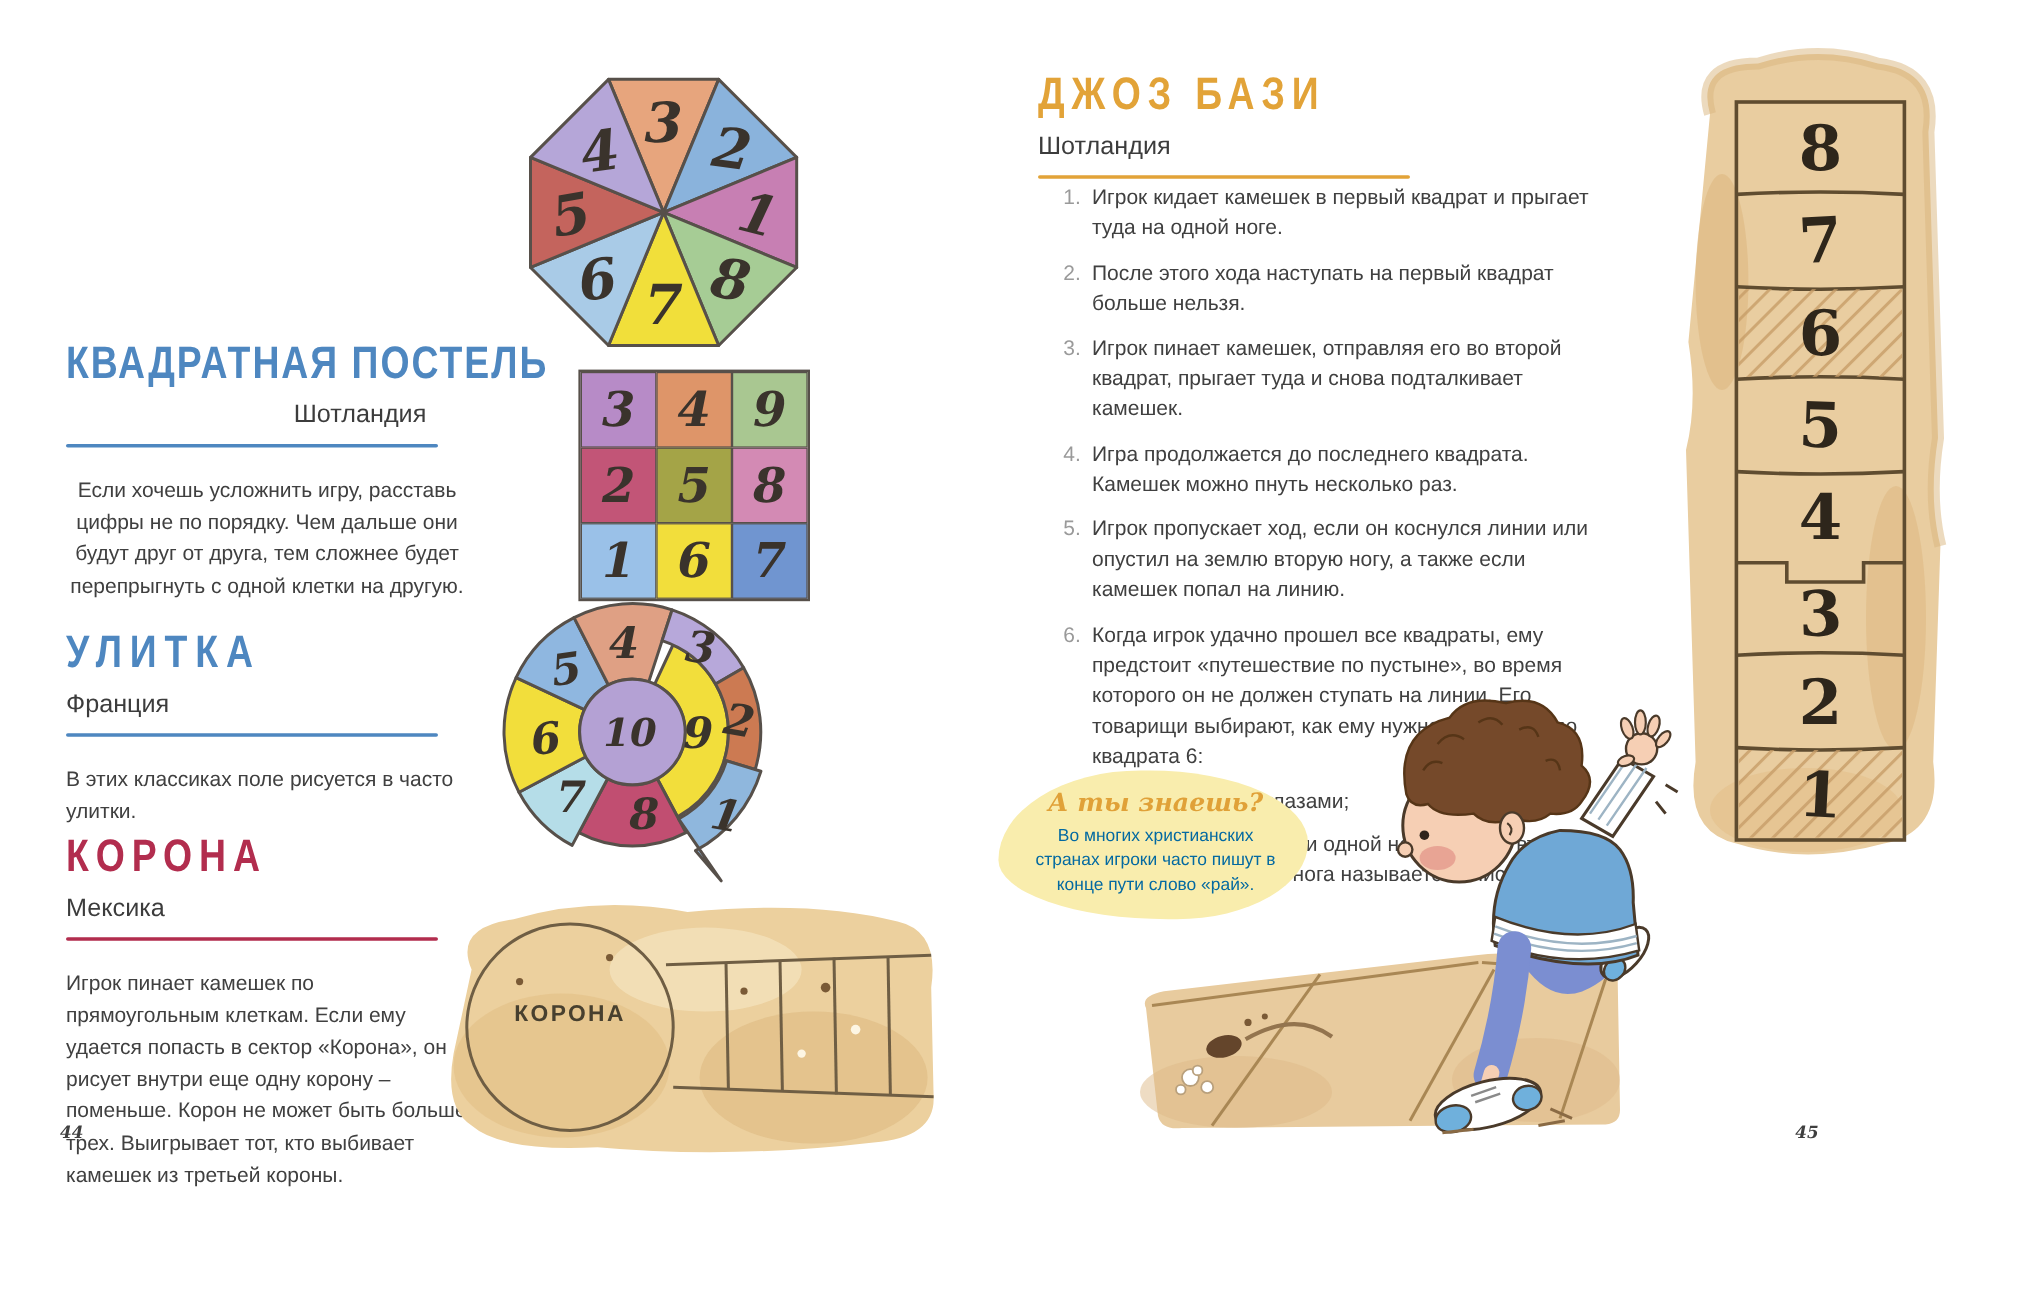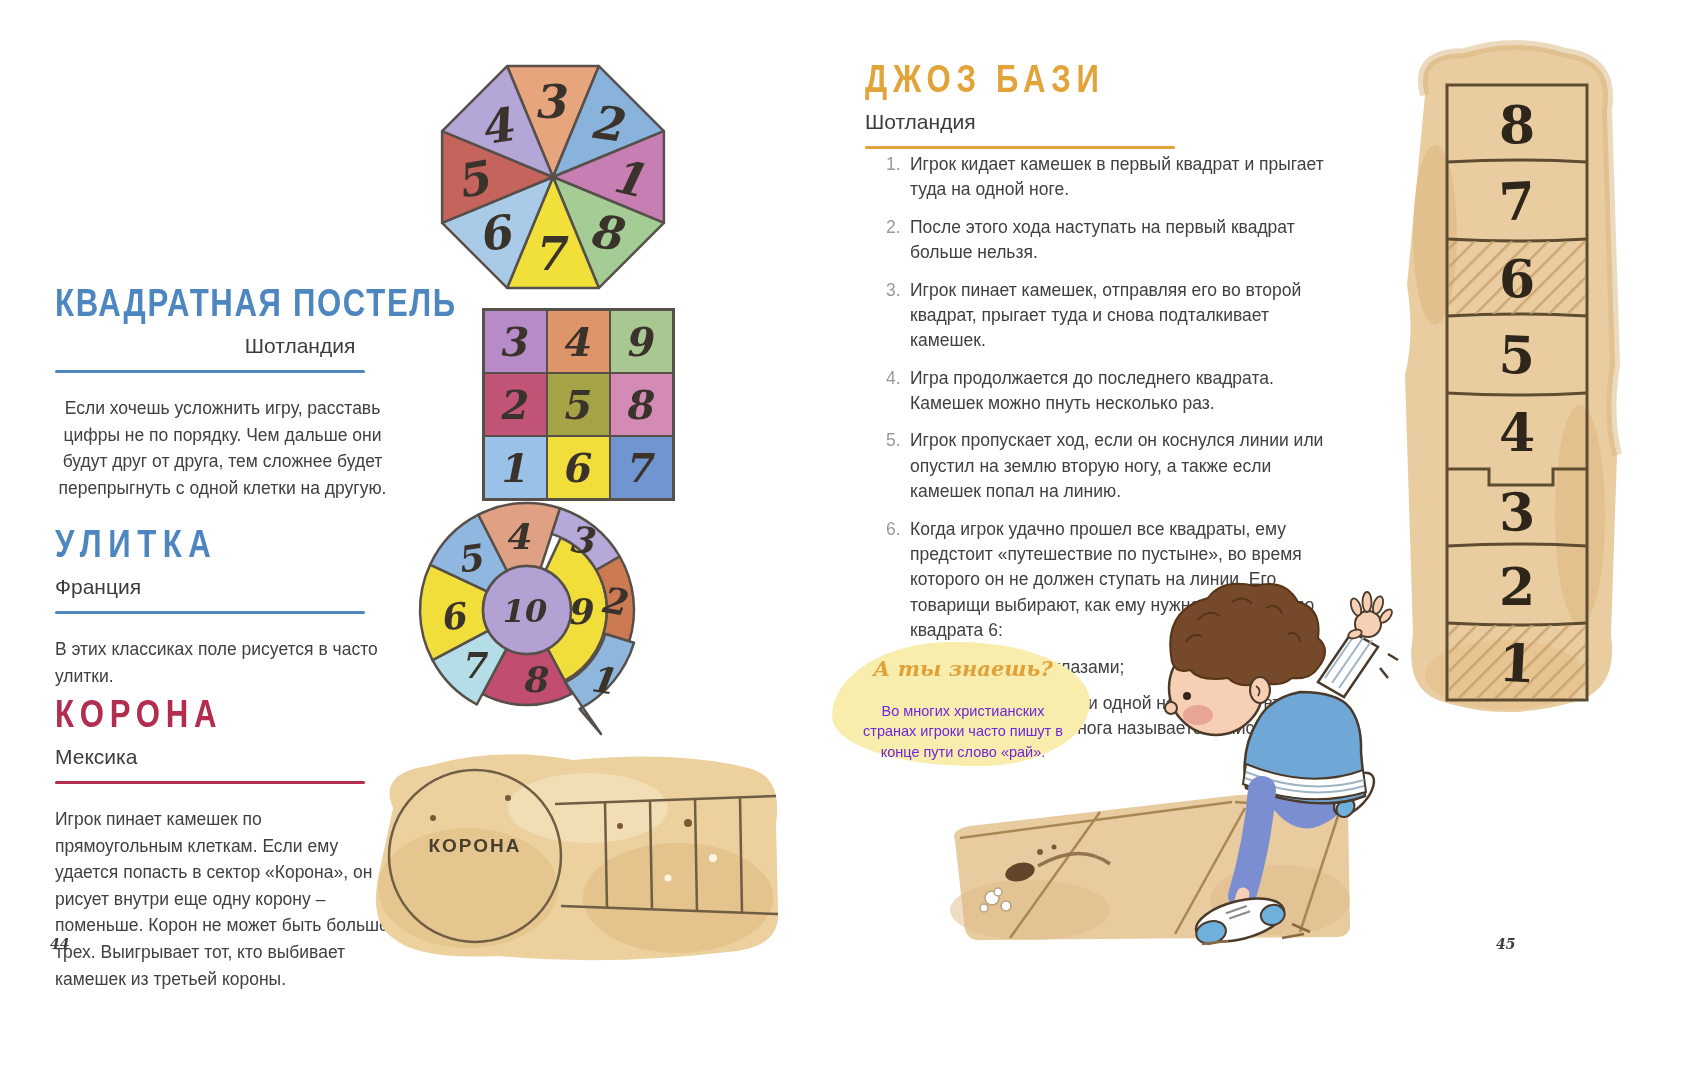--- a/index.html
+++ b/index.html
@@ -24,21 +24,21 @@
   .grid3 >div{border:1.5px solid #57504a;display:flex;align-items:center;justify-content:center;}
   .grid3 .num{position:static;transform:none;font-size:40px;}
   .ladder-num{position:absolute;transform:translate(-50%,-50%);
        font-family:"DejaVu Serif",serif;font-weight:700;font-size:52px;color:#2e261b;}
   .pagenum{font-family:"DejaVu Serif",serif;font-style:italic;font-weight:700;
            font-size:14px;color:#3f3f3f;}
   .bubble{background:#f9edad;border-radius:52% 58% 48% 62% / 68% 55% 58% 45%;
           text-align:center;padding:14px 10px 10px 14px;box-sizing:border-box;}
   .bubble-title{font-family:"DejaVu Serif",serif;font-style:italic;font-weight:700;
                 font-size:21px;color:#e0a138;}
-  .bubble-text{font-size:14.5px;line-height:1.4;color:#6d28d9;margin-top:20px;}
+  .bubble-text{font-size:14.5px;line-height:1.4;color:#0369a1;margin-top:6px;}
   svg{display:block;}
 </style>
 </head>
 <body>
 
 <div id="spread">
 
 
   <div class="abs" style="left:55px;top:284px;text-align:center;">
     <div class="sec-title" style="letter-spacing: 2px; color: rgb(78, 135, 192);">КВАДРАТНАЯ ПОСТЕЛЬ</div>

